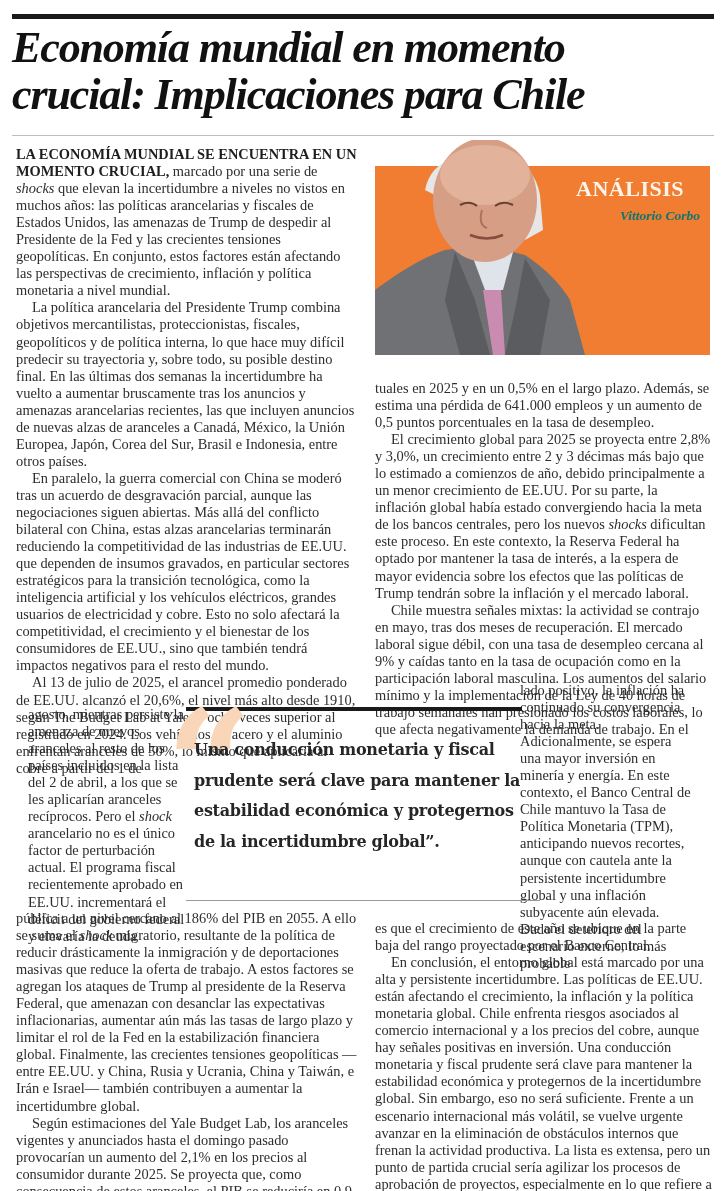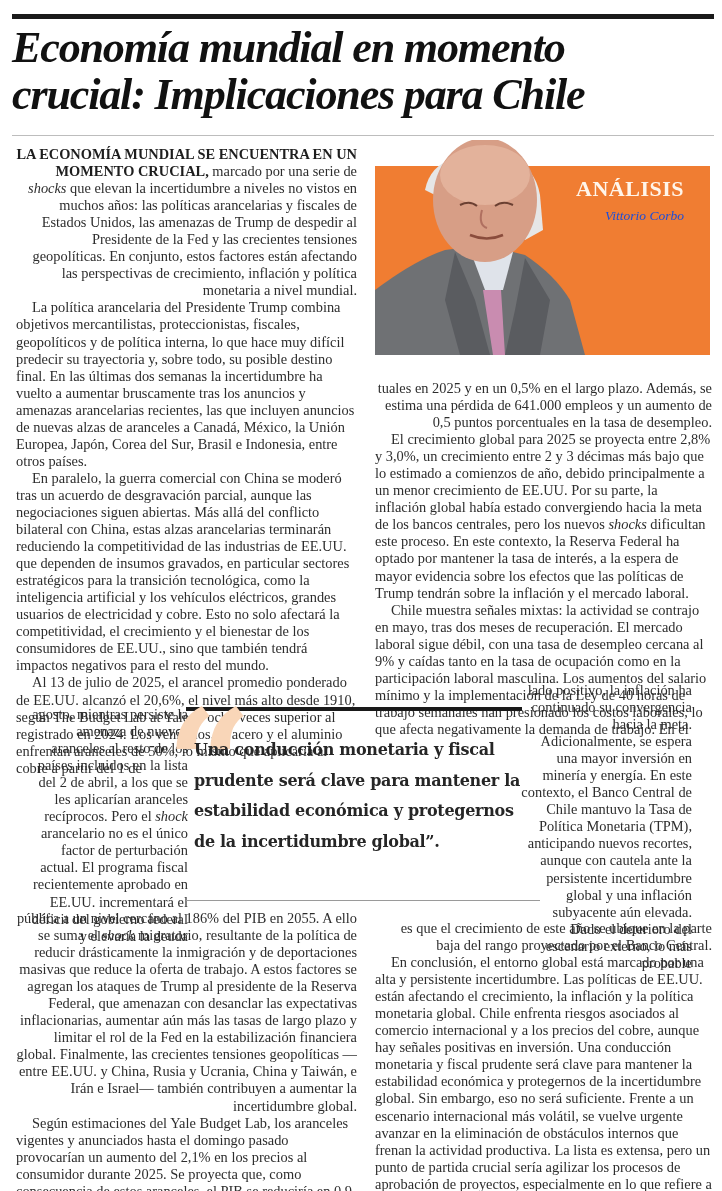--- a/index.html
+++ b/index.html
@@ -5,32 +5,32 @@
   html, body { margin: 0; padding: 0; background: #ffffff; }
   body { width: 722px; height: 1191px; position: relative; overflow: hidden; color: #2a2a2a; }
   .title-rule { position: absolute; left: 12px; top: 14px; width: 702px; height: 5px; background: #1a1a1a; }
   .headline { position: absolute; left: 12px; top: 24px; width: 702px; margin: 0;
     font-family: "Liberation Serif", serif; font-style: italic; font-weight: bold;
     font-size: 45px; line-height: 47px; letter-spacing: -1.2px; color: #111; transform: scaleX(0.98); transform-origin: left; }
   .headline-rule { position: absolute; left: 12px; top: 135px; width: 702px; height: 1px; background: #bdbdbd; }
 
   .col { position: absolute; font-family: "Liberation Serif", serif; font-size: 14.4px; line-height: 17.05px; color: #2d2d2d; text-align: left; }
   .col p { margin: 0; text-indent: 16px; }
-  .col p.first { text-indent: 0; text-align: right; }
+  .col p.first { text-indent: 0; }
   .lead { font-weight: bold; color: #1e1e1e; }
   .col .ital { font-style: italic; }
 
   #colA { left: 16px; top: 146px; width: 341px; }
   #colA2 { left: 28px; top: 706px; width: 160px; }
   #colA3 { left: 16px; top: 910px; width: 341px; }
 
   #photo-box { position: absolute; left: 375px; top: 140px; width: 335px; height: 215px; }
   .orange-bg { position: absolute; left: 0; top: 26px; width: 335px; height: 189px; background: #f07d32; }
   .analisis { position: absolute; right: 26px; top: 36px; font-family: "Liberation Serif", serif; font-weight: bold; color: #fff5ea; font-size: 22px; letter-spacing: 0.5px; }
-  .author { position: absolute; right: 26px; top: 68px; font-family: "Liberation Serif", serif; font-weight: normal; font-style: italic; color: #1d4ed8; font-size: 13.5px; }
+  .author { position: absolute; right: 10px; top: 68px; font-family: "Liberation Serif", serif; font-weight: bold; font-style: italic; color: #0f766e; font-size: 13.5px; }
 
   #colB { left: 375px; top: 380px; width: 337px; }
   #colB2 { left: 520px; top: 682px; width: 172px; }
   #colB3 { left: 375px; top: 920px; width: 337px; }
 
   .pull { position: absolute; left: 186px; top: 707px; width: 336px; height: 195px; }
   .pull-rule { position: absolute; left: 0; top: 0; width: 336px; height: 4px; background: #1a1a1a; }
   .pull-bottom { position: absolute; left: 0; top: 193px; width: 354px; height: 1px; background: #9a9a9a; }
   .quote-mark { position: absolute; left: -20px; top: -18px; font-family: "DejaVu Serif", serif; font-weight: bold; font-size: 150px; color: #f9d6b8; line-height: 1; }
   .pull-text { position: absolute; left: 8px; top: 28px; width: 330px; font-family: "DejaVu Serif", serif; font-weight: bold; font-size: 16px; line-height: 30.5px; color: #262626; letter-spacing: -0.3px; }

